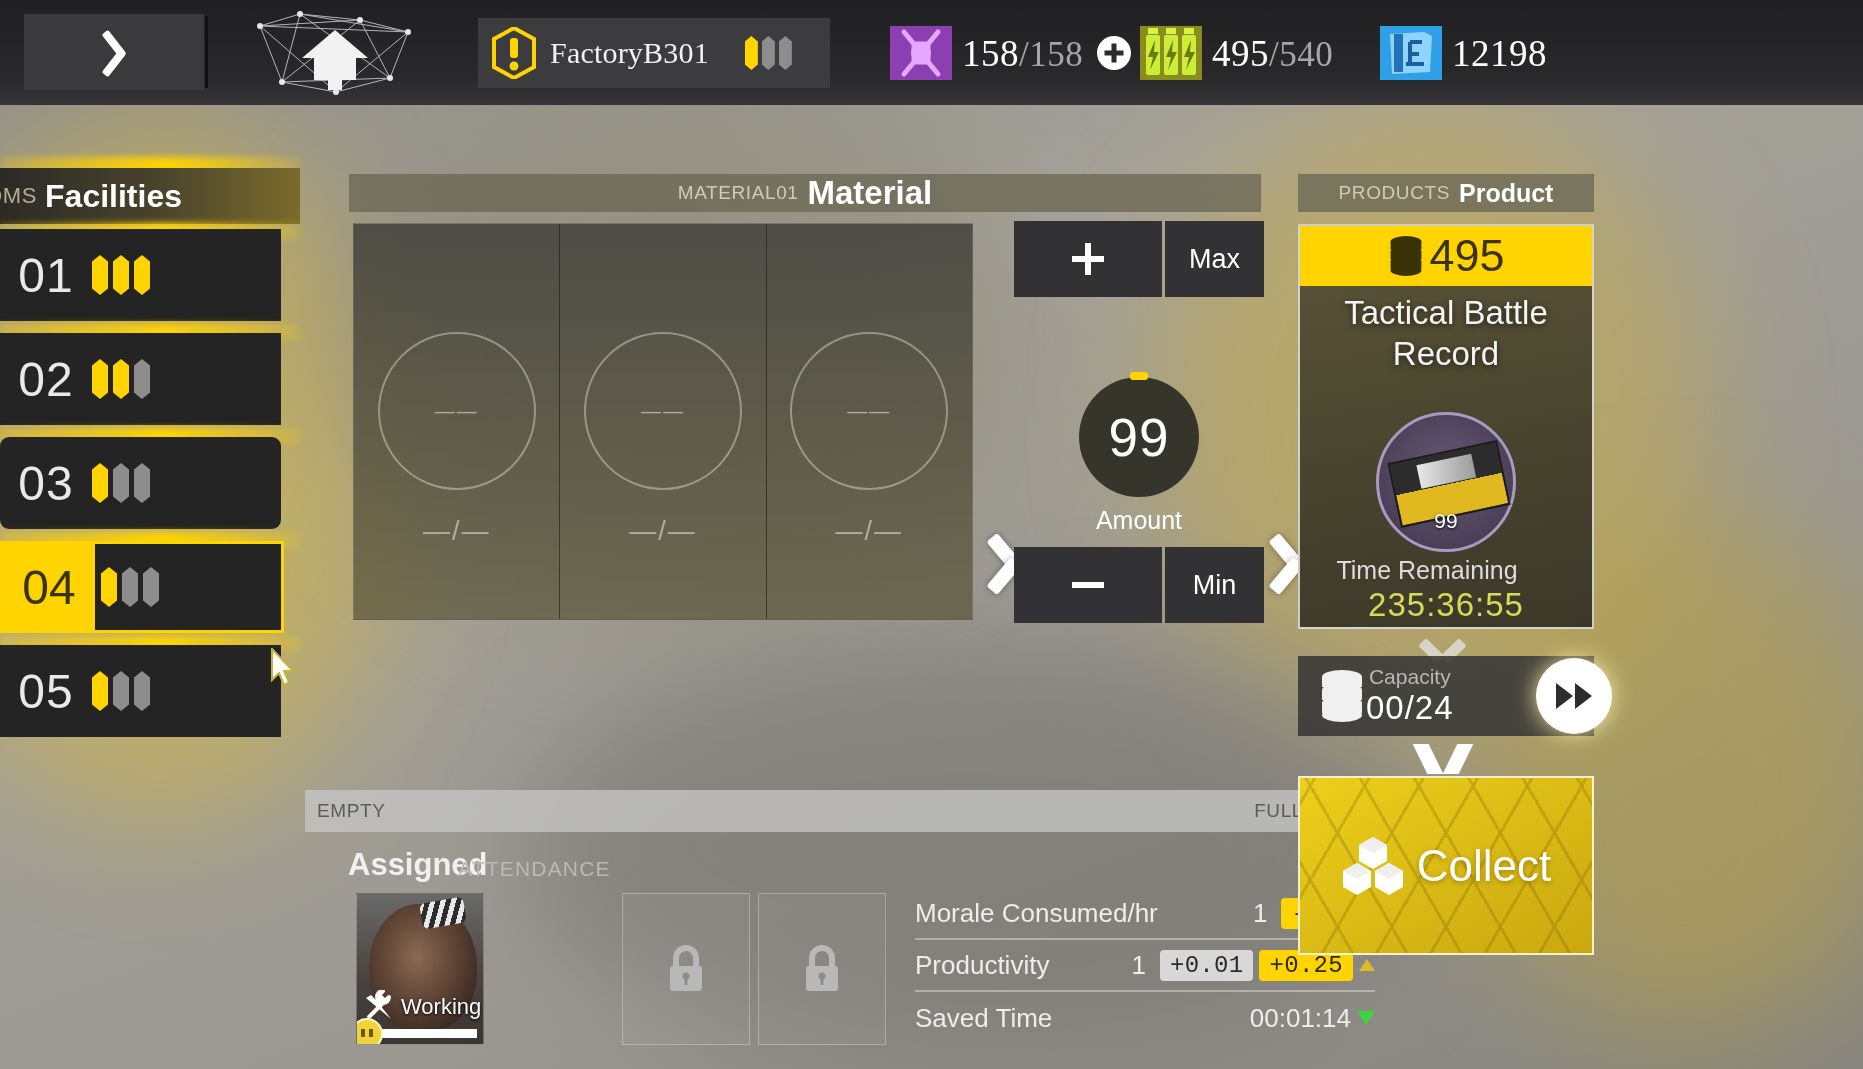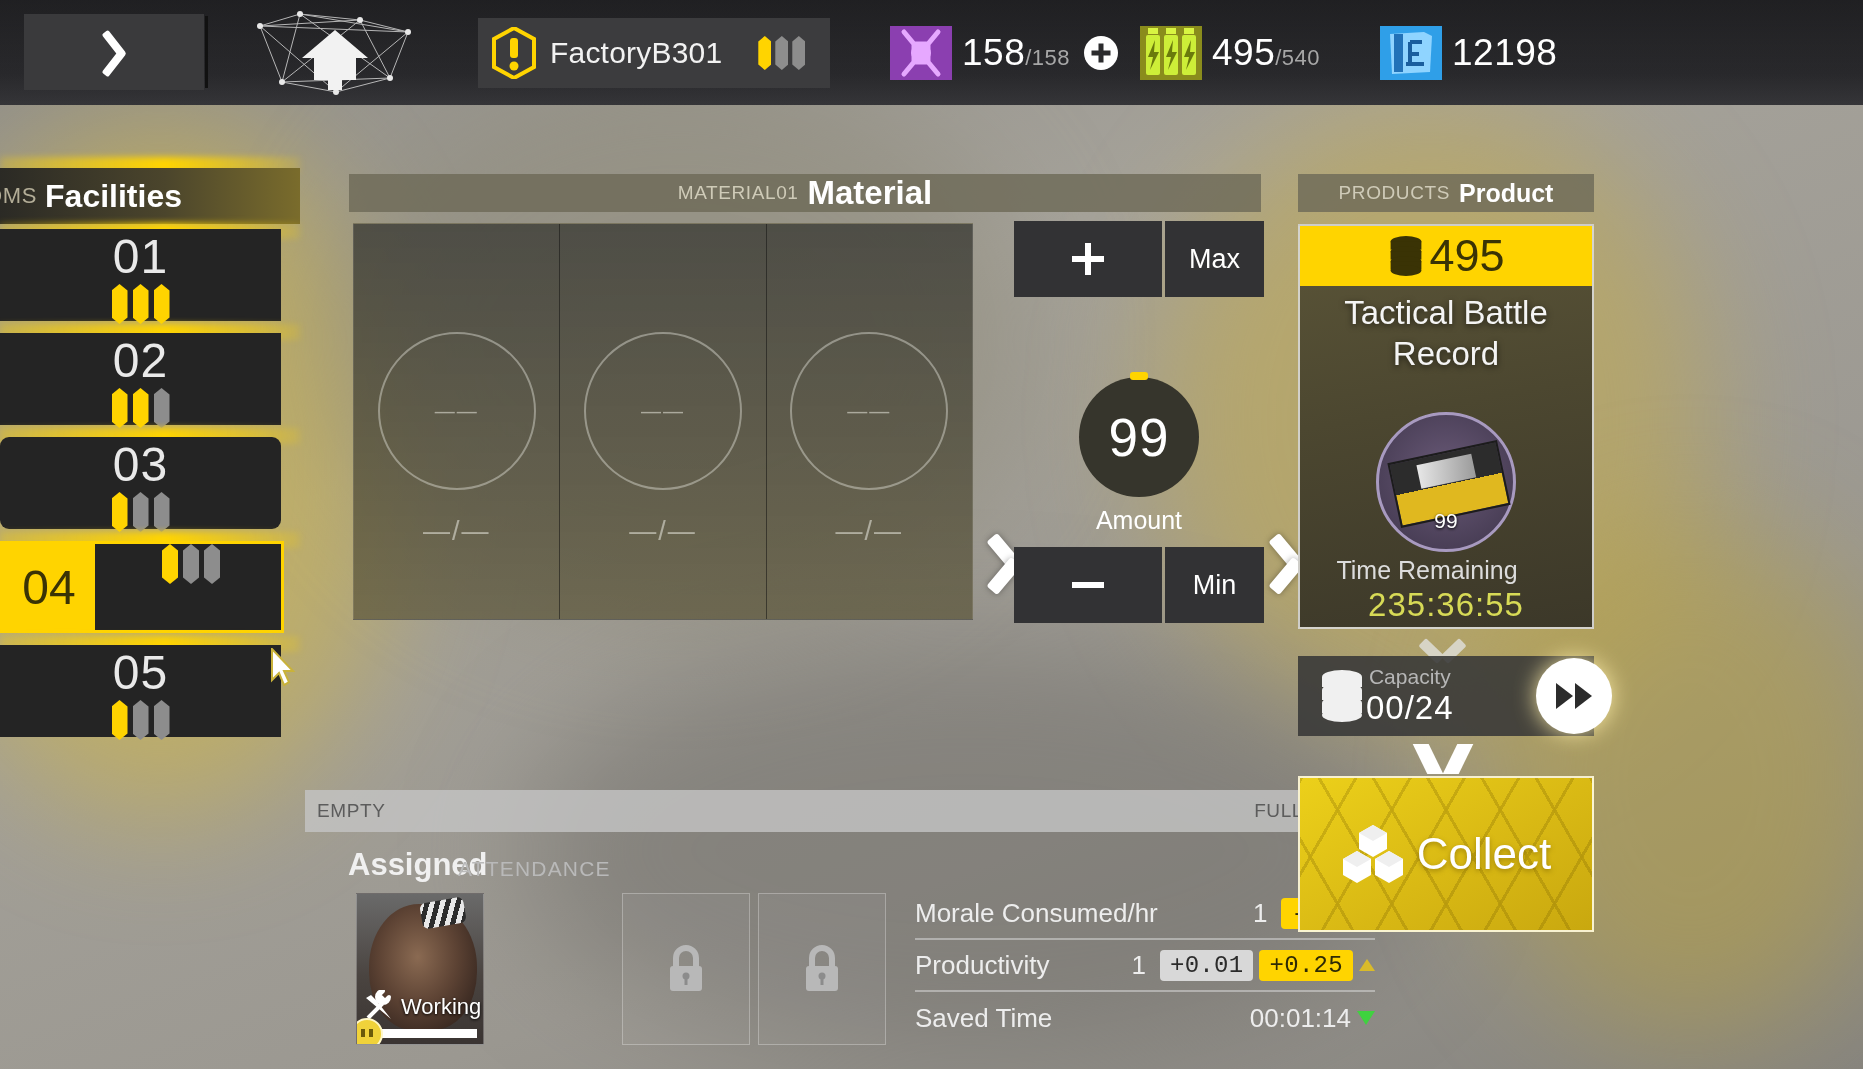--- a/index.html
+++ b/index.html
@@ -16,21 +16,21 @@
   .bg-blobs i { position:absolute; display:block; border-radius:50%; filter:blur(60px); opacity:.5;}
   .b1{left:-80px;  top:120px; width:480px; height:700px; background:#d8bb3a;}
   .b2{left:330px;  top:60px;  width:700px; height:560px; background:#8e8a78;}
   .b3{left:1150px; top:100px; width:560px; height:640px; background:#c8ae45;}
   .b4{left:520px;  top:640px; width:900px; height:420px; background:#6e6c68;}
   .b5{left:1480px; top:520px; width:420px; height:520px; background:#b9a23c;}
 
   
   .topbar{ position:absolute; left:0; top:0; width:1863px; height:105px;
            background:linear-gradient(180deg,#2e2e31 0%,#2a2a2d 70%,#343437 100%);
-           z-index:40; }
+           z-index:40;font-family:Liberation Serif, serif; }
   .topbar-shade{ position:absolute; left:0; top:0; width:1863px; height:105px;
            background:linear-gradient(180deg,rgba(20,20,22,.55),rgba(60,60,64,.15)); }
 
   .back-block{ position:absolute; left:24px; top:14px; width:180px; height:76px;
                background:#3a3a3c; display:flex; align-items:center; justify-content:center;
                cursor:pointer;}
   .chev-back{ width:26px; height:46px; position:relative;}
   .chev-back:before,.chev-back:after{content:"";position:absolute;background:#fff;width:8px;border-radius:2px;}
   .chev-back:before{height:30px;transform:rotate(-38deg);left:9px;top:0;}
   .chev-back:after{height:30px;transform:rotate(38deg);left:9px;top:19px;}
@@ -45,40 +45,40 @@
                   padding:0 18px 0 14px; gap:14px; cursor:pointer;}
   .fac-badge{ width:44px; height:52px; position:relative; flex:none;}
   .fac-name{ color:#f2f2f2; font-size:30px; letter-spacing:.2px; white-space:nowrap;}
   .pips{ display:flex; gap:4px; margin-left:22px;}
   .pip{ width:13px; height:34px; clip-path:polygon(50% 0,100% 16%,100% 84%,50% 100%,0 84%,0 16%); background:#8d8d8d;}
   .pip.on{ background:#ffd400;}
 
   .res{ position:absolute; display:flex; align-items:center; gap:10px; top:18px; height:70px;}
   .res-icon{ width:62px; height:58px; flex:none; position:relative;}
   .res-val{ color:#fff; font-size:37px; letter-spacing:.5px; white-space:nowrap; }
-  .res-val .den{ color:#a7a7a7; font-size:22px;}
+  .res-val .den{ color:#a7a7a7; font-size:35px;}
   .plus-circle{ width:34px; height:34px; border-radius:50%; background:#fff; position:relative; margin-left:4px; flex:none; cursor:pointer;}
   .plus-circle:before,.plus-circle:after{content:"";position:absolute;background:#2b2b2d;left:50%;top:50%;transform:translate(-50%,-50%);}
   .plus-circle:before{width:19px;height:5px;}
   .plus-circle:after{width:5px;height:19px;}
 
   
   .sidebar{ position:absolute; left:0; top:105px; width:305px; height:964px; z-index:30;
             background:linear-gradient(180deg,rgba(24,24,24,.0) 0%, rgba(24,24,24,.0) 100%);}
   .sb-head{ position:absolute; left:0; top:63px; width:300px; height:56px;
             background:linear-gradient(90deg,#2b2a25 0%,#4b452c 55%,#7a6c2c 100%);
             display:flex; align-items:center; justify-content:flex-end; padding-right:118px; gap:8px;}
   .sb-head .kicker{ color:#b3ad97; font-size:22px; letter-spacing:.6px;}
   .sb-head .title{ color:#fff; font-size:32px; font-weight:bold;}
   .sb-glow{ position:absolute; left:0; width:300px; height:16px;
             background:linear-gradient(90deg,rgba(255,212,0,.25),#ffd400 55%,rgba(255,212,0,.15));
             filter:blur(3px);}
 
   .room{ position:absolute; left:0; width:281px; height:92px; background:#242424;
-         display:flex; align-items:center; cursor:pointer;flex-direction:column; }
+         display:flex; align-items:center; cursor:pointer; }
   .room .num{ color:#e9e9e9; font-size:48px; letter-spacing:1px; width:92px; text-align:center;
               font-family:"Liberation Sans", sans-serif;}
   .room .pips{ margin-left:0; gap:5px;}
   .room .pip{ width:16px; height:40px;}
   .room.sel{ background:#242424; border:3px solid #ffd400; width:284px;}
   .room.sel .numbox{ position:absolute; left:0; top:-3px; width:92px; height:92px; background:#ffd400;
                      display:flex; align-items:center; justify-content:center;}
   .room.sel .numbox span{ color:#3a3305; font-size:48px;}
 
   
@@ -224,21 +224,21 @@
          background:#fff; box-shadow:0 0 22px rgba(255,240,170,.9); cursor:pointer;
          display:flex; align-items:center; justify-content:center; gap:2px;}
   .ffwd i{ width:0;height:0;border-top:13px solid transparent;border-bottom:13px solid transparent;
            border-left:17px solid #2c2c2c; display:block;}
 
   .chev-down2{ position:absolute; left:118px; top:596px; width:66px; height:30px;}
   .chev-down2:before,.chev-down2:after{content:"";position:absolute;background:#ffffff;width:16px;}
   .chev-down2:before{height:30px;transform:skewX(26deg);left:10px;top:0;}
   .chev-down2:after{height:30px;transform:skewX(-26deg);left:40px;top:0;}
 
-  .collect{ position:absolute; left:6px; top:628px; width:296px; height:156px;
+  .collect{ position:absolute; left:6px; top:628px; width:296px; height:179px;
             border:2px solid rgba(255,255,255,.8); cursor:pointer; overflow:hidden;
             background:linear-gradient(150deg,#ecd01a 0%,#d9b914 55%,#c9a80f 100%);
             display:flex; align-items:center; justify-content:center; gap:12px;}
   .collect .tri-pat{ position:absolute; inset:0; opacity:.30;
             background:
               repeating-linear-gradient(60deg, transparent 0 44px, rgba(120,95,0,.85) 44px 47px),
               repeating-linear-gradient(-60deg, transparent 0 44px, rgba(120,95,0,.85) 44px 47px);}
   .cubes{ width:64px; height:62px; position:relative; z-index:2;}
   .collect .label{ color:#fff; font-size:44px; z-index:2; text-shadow:0 2px 5px rgba(120,95,0,.6);}
 

